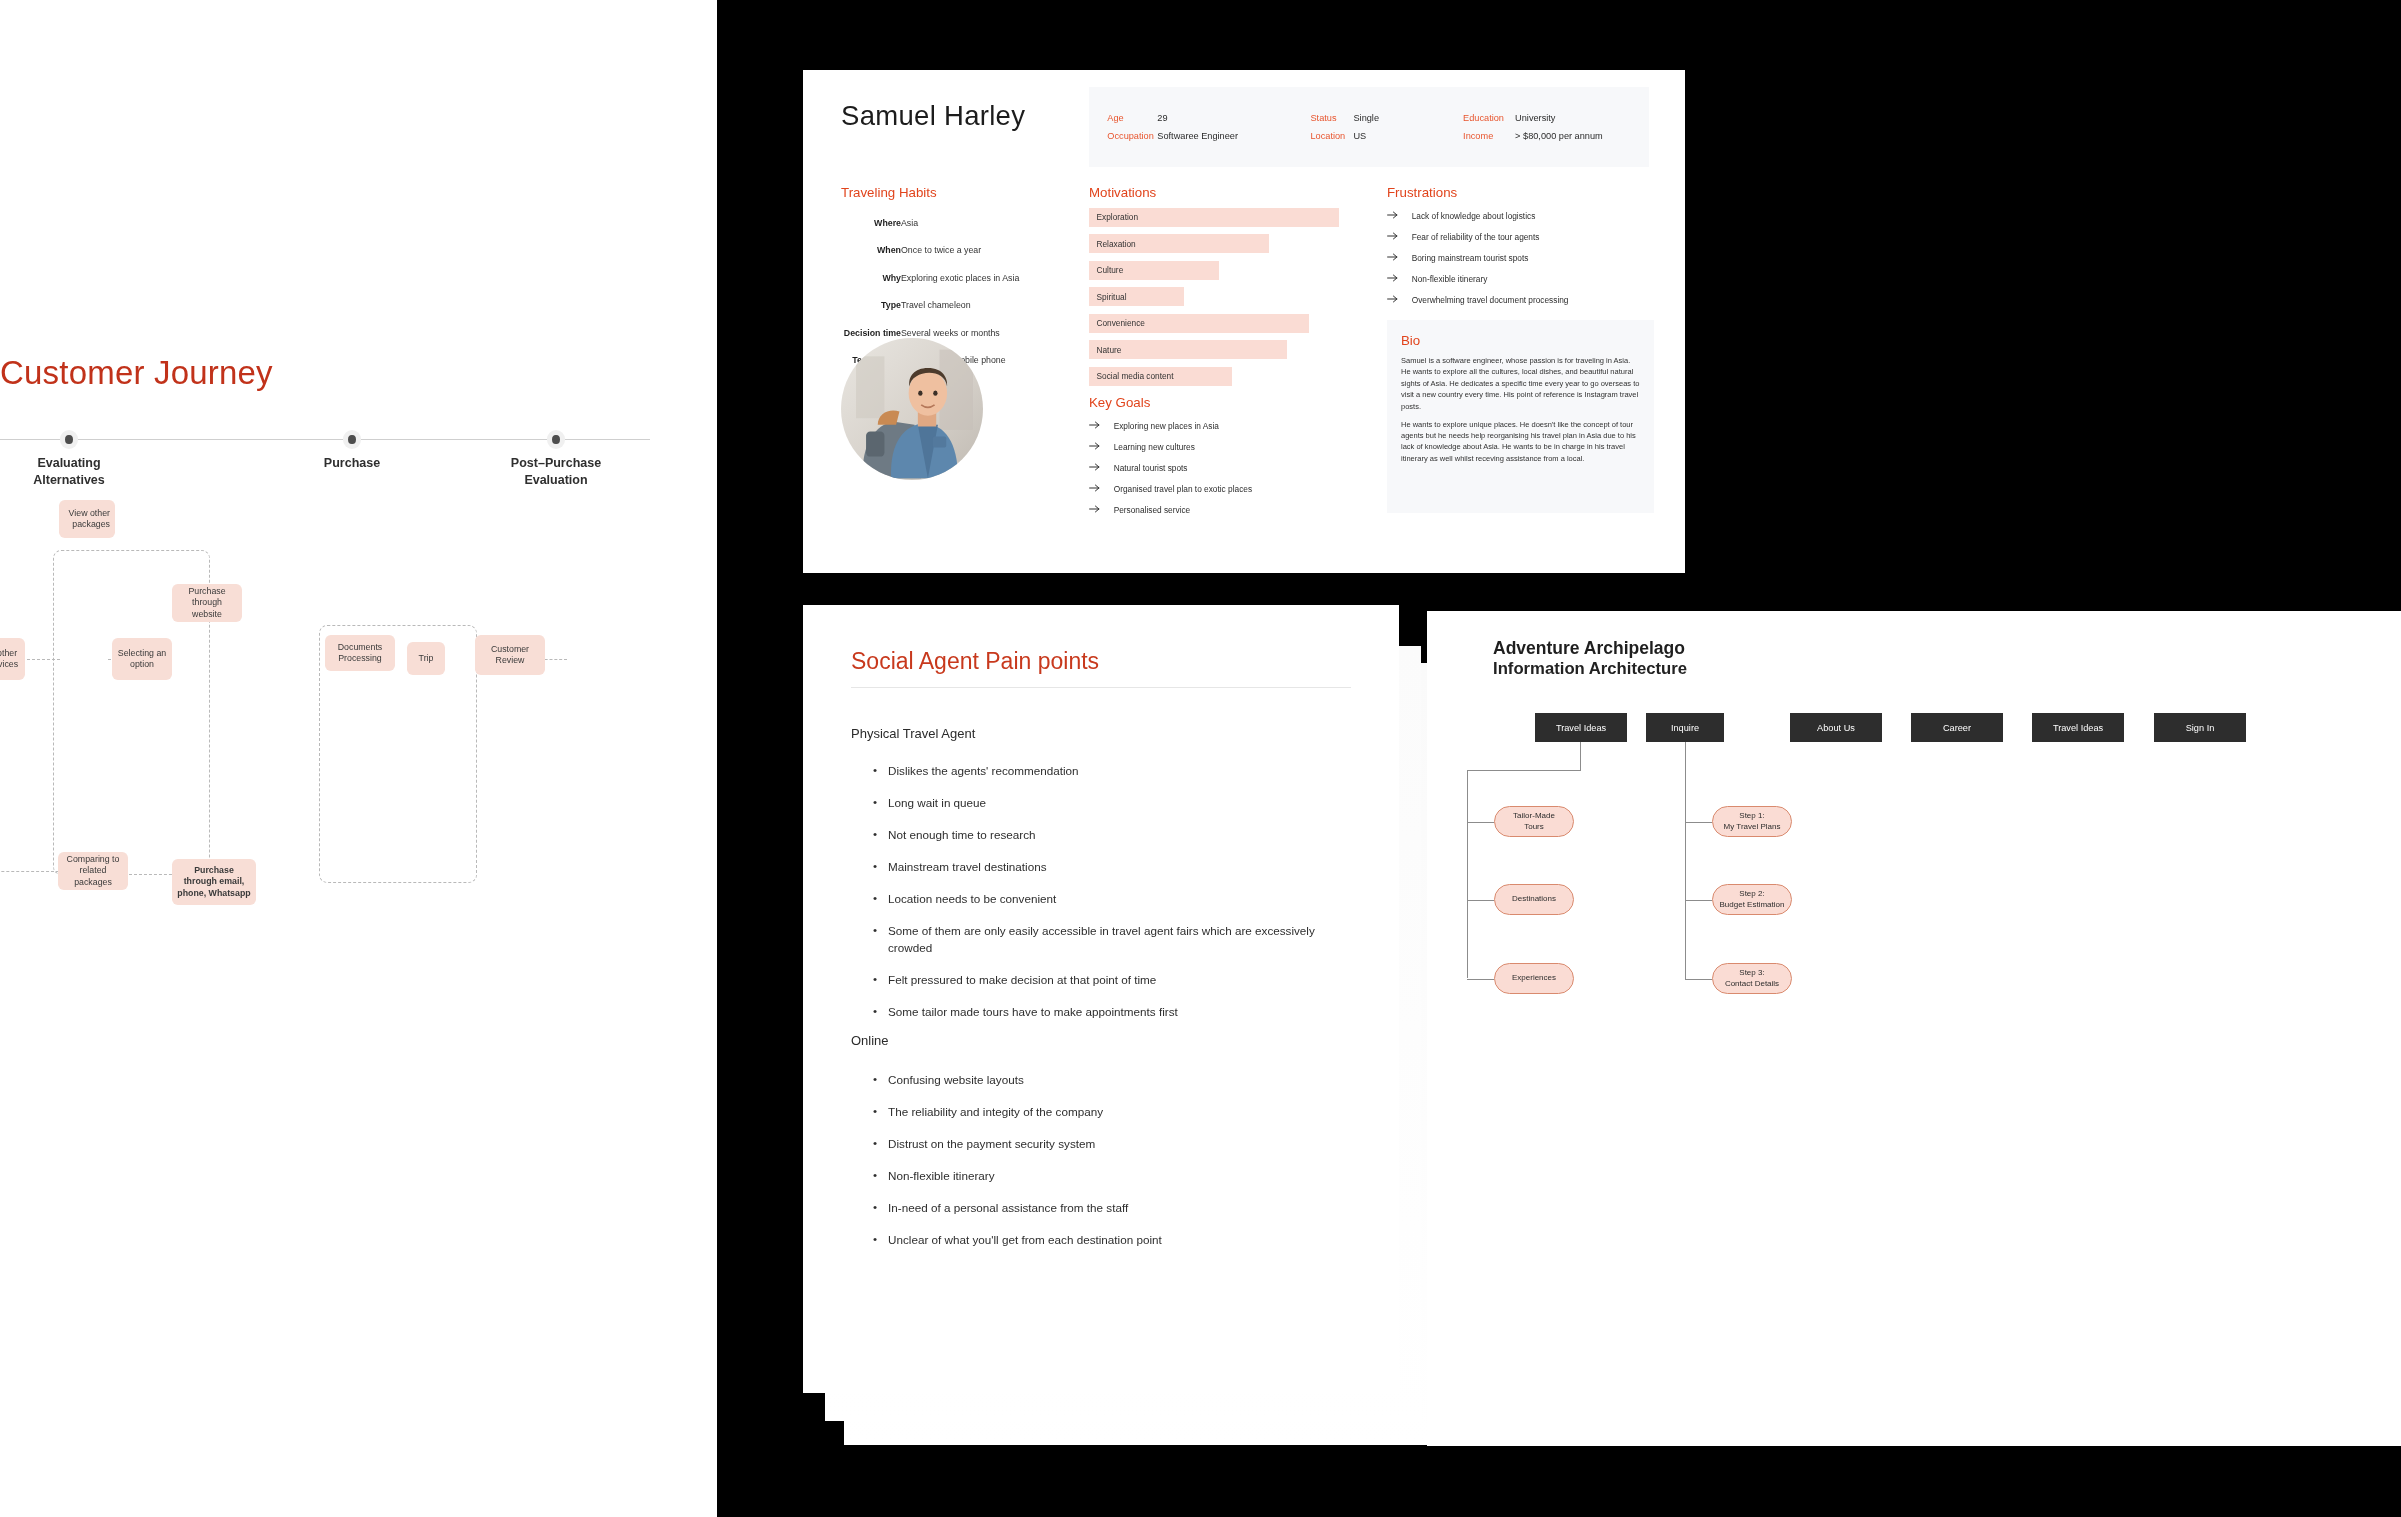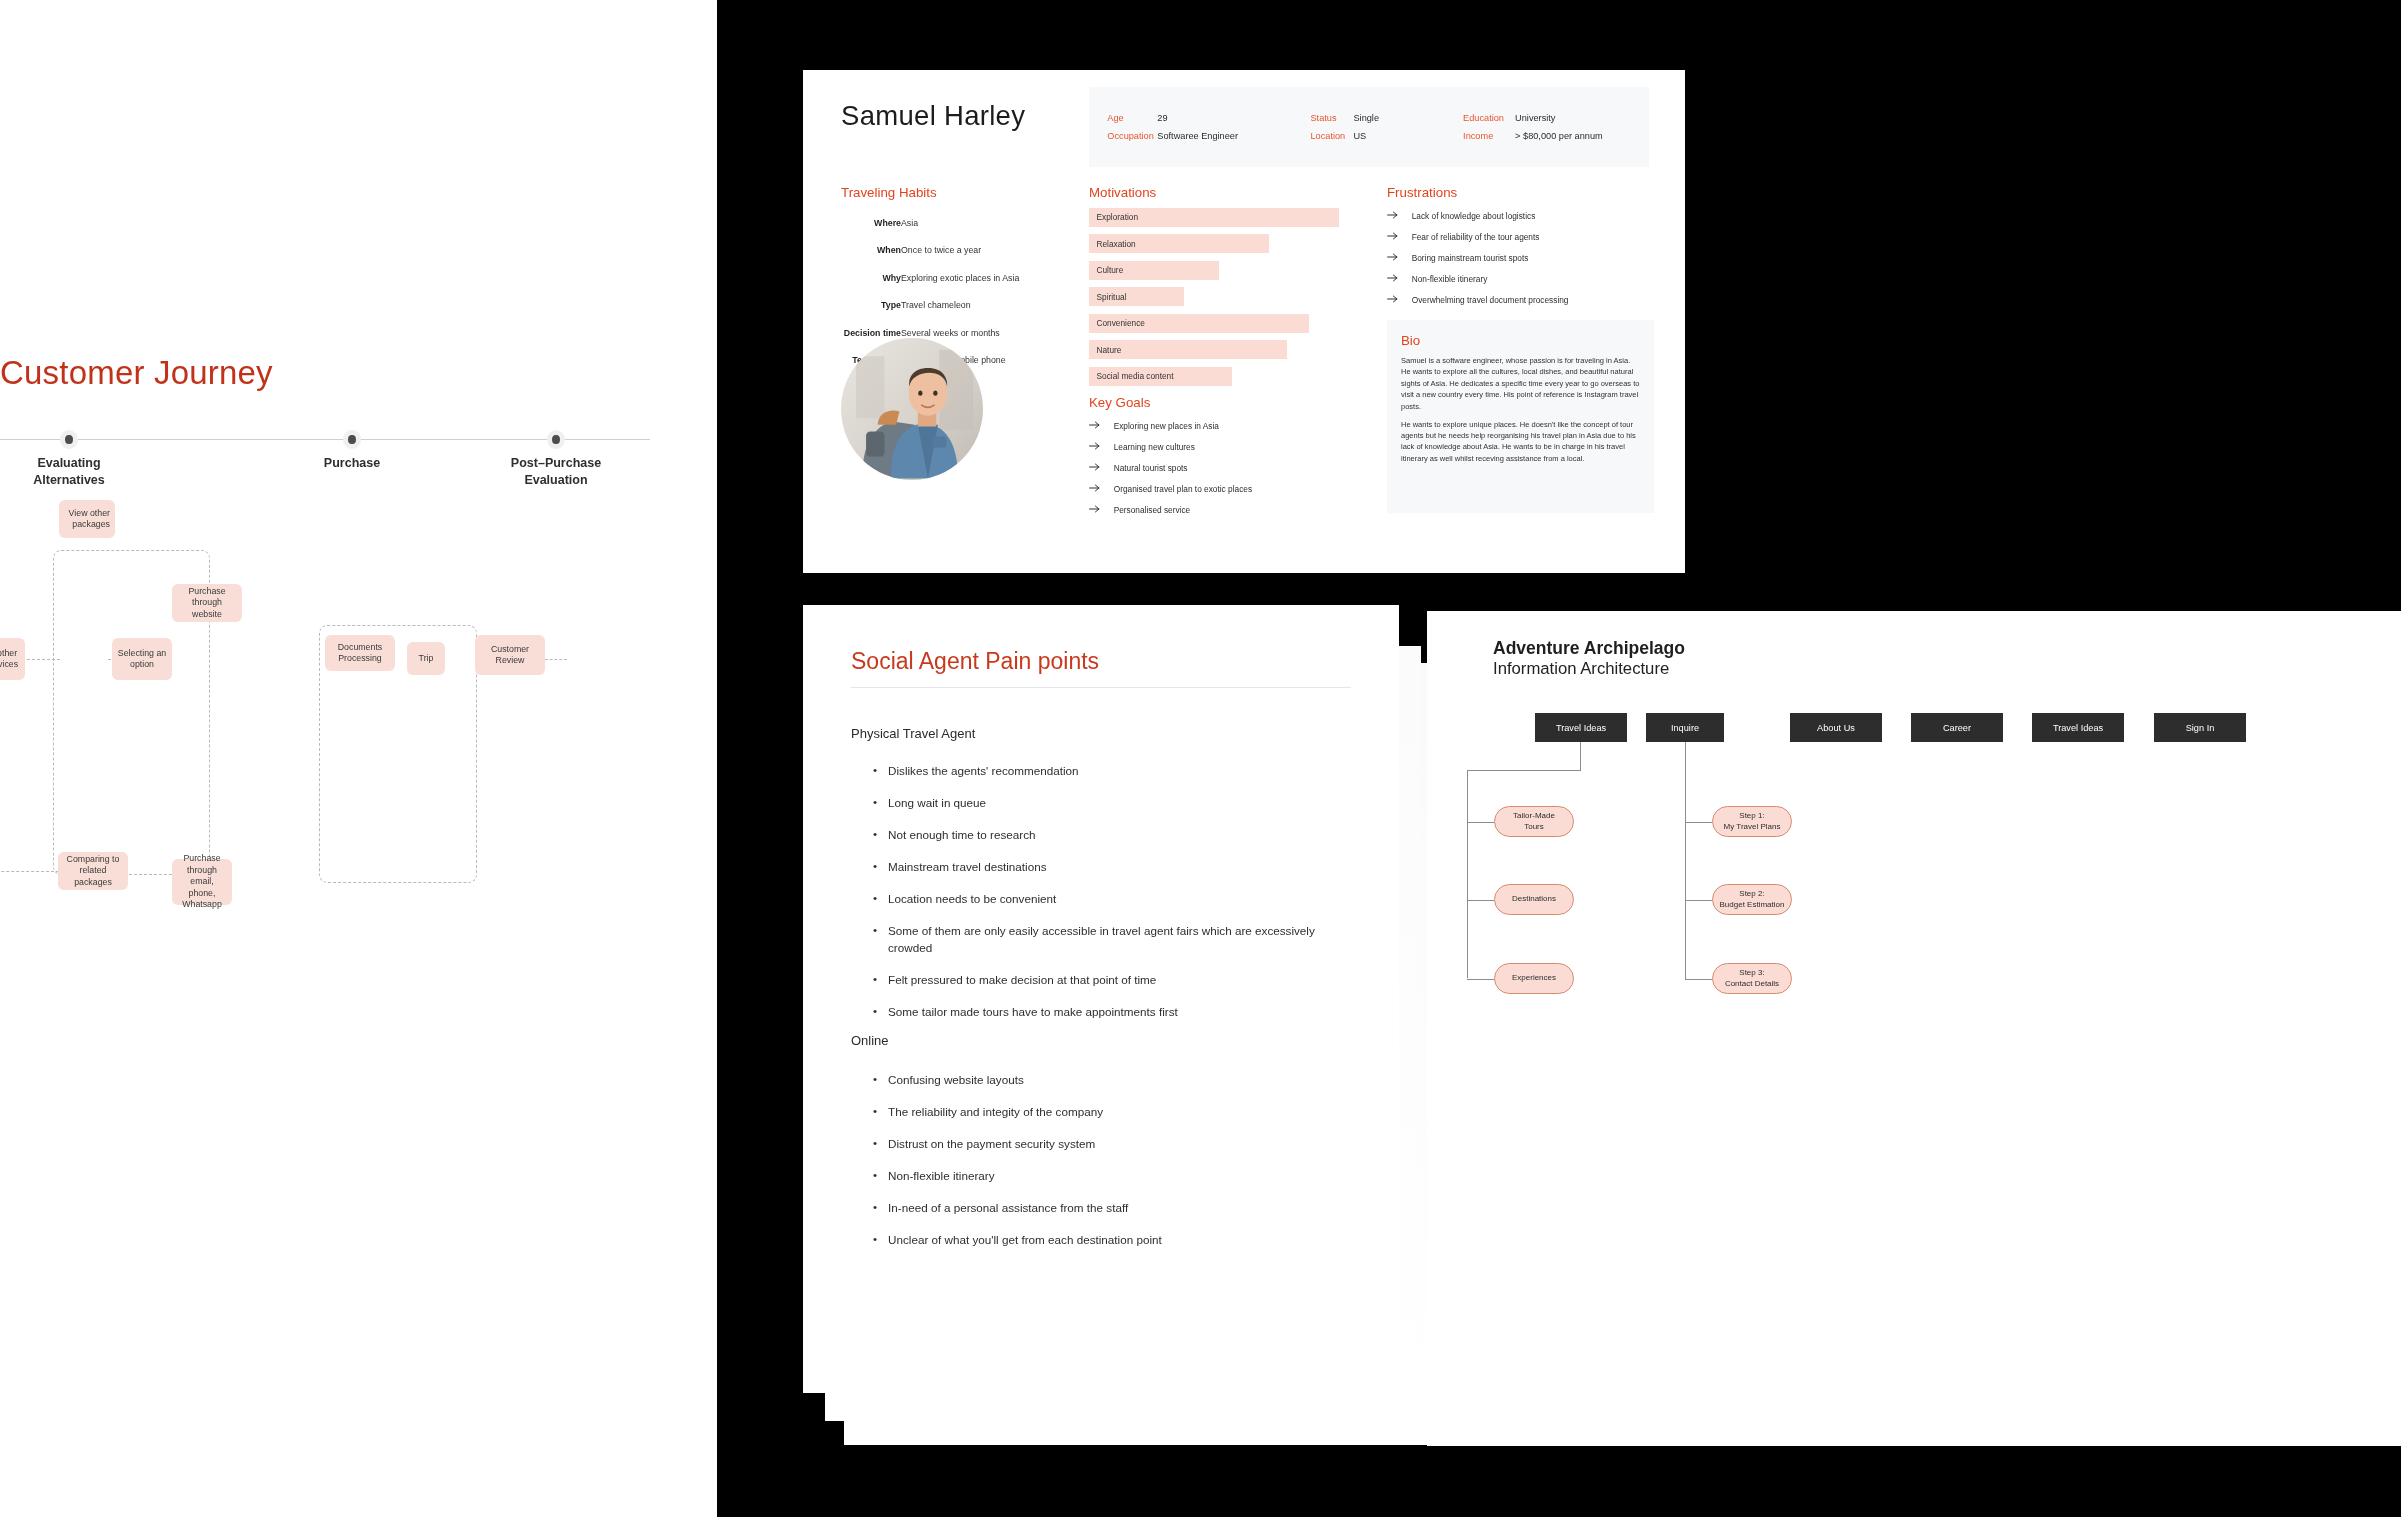--- a/index.html
+++ b/index.html
@@ -79,21 +79,21 @@
   #pp-rule { position:absolute; left:48px; top:82px; width:500px; height:0.8px; background:#e6e6e6; }
   .pp-sub { position:absolute; font-size:13px; font-weight:400; color:#2b2b2b; }
   .pp-list { position:absolute; }
   .pp-list li { list-style:none; font-size:11.7px; color:#2e2e2e; margin-bottom:15px;
                 line-height:1.45; position:relative; padding-left:15px; }
   .pp-list li::before { content:"•"; position:absolute; left:0; top:-0.8px; color:#2e2e2e; }
 
   
   #ia-card { left:1427px; top:611px; width:975px; height:835px; }
   #ia-t1 { position:absolute; left:66px; top:27px; font-size:17.5px; font-weight:700; color:#1f1f1f; }
-  #ia-t2 { position:absolute; left:66px; top:48px; font-size:16.7px; font-weight:400; color:#222; }
+  #ia-t2 { position:absolute; left:66px; top:48px; font-size:16.7px; font-weight:700; color:#222; }
   .ia-nav { position:absolute; height:29px; background:#2d2d2d; color:#fff; font-size:9.2px;
             display:flex; align-items:center; justify-content:center; }
   .ia-node { position:absolute; width:80px; height:31px; background:#fadcd4;
              border:1.2px solid #d98a6e; border-radius:16px; display:flex;
              align-items:center; justify-content:center; text-align:center;
              font-size:8px; color:#2d2d2d; line-height:1.28; }
   .ia-line { position:absolute; background:#8c8c8c; }
   .ia-lv { width:1.2px; }
   .ia-lh { height:1.2px; }
 </style>
@@ -154,21 +154,21 @@
       </div>
 
     <div class="jn" style="left:158px; top:852px; width:70px; height:38px;">
       <span>Comparing to related packages</span>
       </div>
 
     <div class="jn" style="left:272px; top:584px; width:70px; height:38px;">
       <span>Purchase through website</span>
       </div>
 
-    <div class="jn" style="left:272px; top:859px; width:60px; height:46px;">
+    <div class="jn" style="left:272px; top:859px; width:84px; height:46px;font-weight:bold;">
       <span>Purchase through email, phone, Whatsapp</span>
       </div>
 
     <div class="jn" style="left:425px; top:635px; width:70px; height:36px;">
       <span>Documents Processing</span>
       </div>
 
     <div class="jn" style="left:507px; top:642px; width:38px; height:33px;">
       <span>Trip</span>
       </div>

